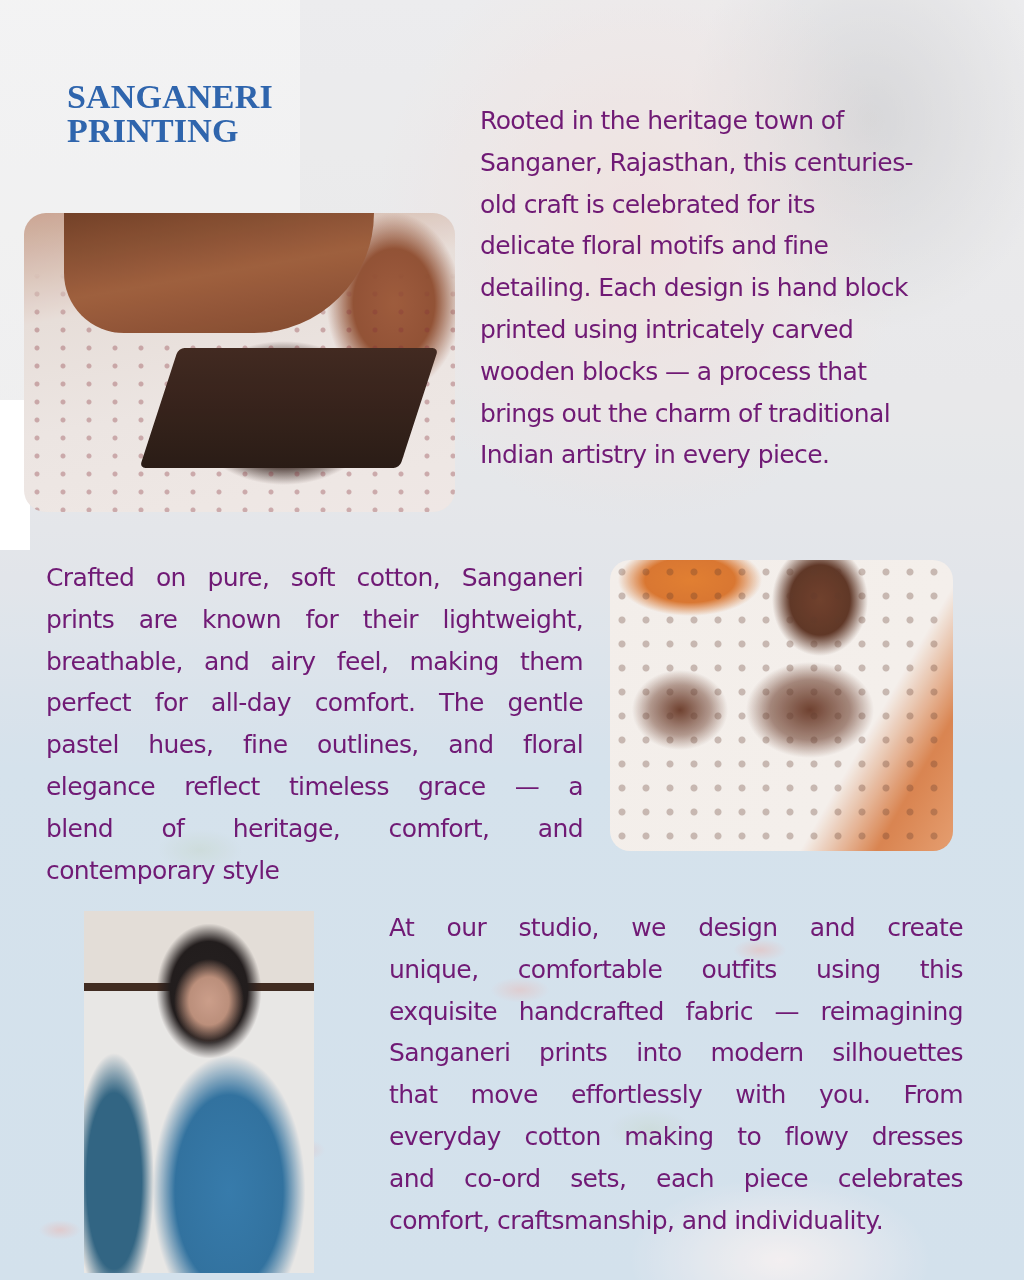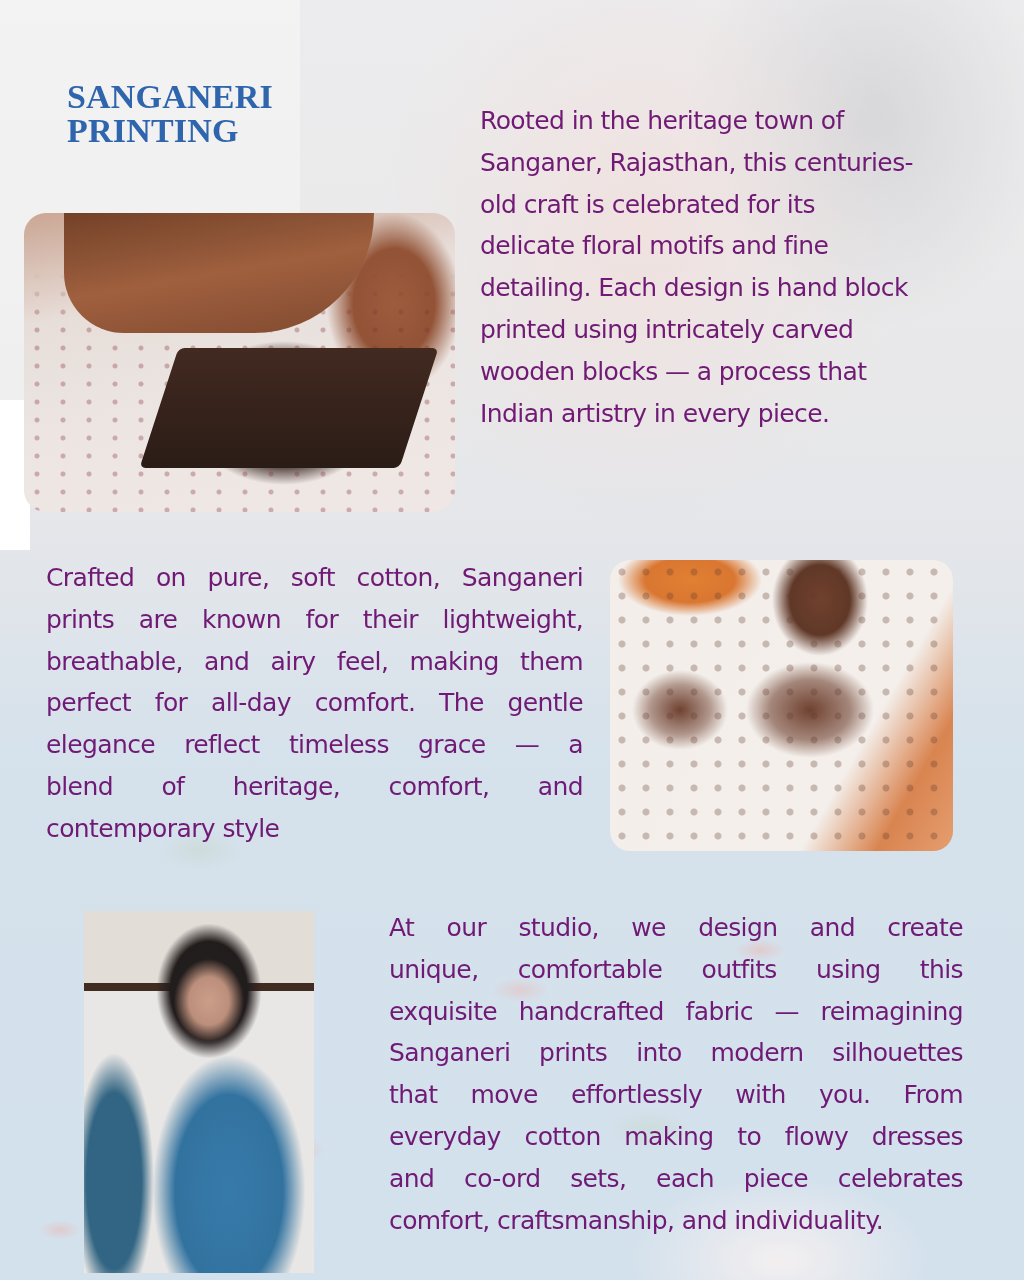--- a/index.html
+++ b/index.html
@@ -161,28 +161,30 @@
 </div>
 
 <div class="para p1">
   <span>Rooted in the heritage town of</span>
   <span>Sanganer, Rajasthan, this centuries-</span>
   <span>old craft is celebrated for its</span>
   <span>delicate floral motifs and fine</span>
   <span>detailing. Each design is hand block</span>
   <span>printed using intricately carved</span>
   <span>wooden blocks — a process that</span>
+  <span>brings out the charm of traditional</span>
   <span>Indian artistry in every piece.</span>
 </div>
 
 <div class="para p2 justify">
   <span>Crafted on pure, soft cotton, Sanganeri</span>
   <span>prints are known for their lightweight,</span>
   <span>breathable, and airy feel, making them</span>
   <span>perfect for all-day comfort. The gentle</span>
+  <span>pastel hues, fine outlines, and floral</span>
   <span>elegance reflect timeless grace — a</span>
   <span>blend of heritage, comfort, and</span>
   <span class="last">contemporary style</span>
 </div>
 
 <div class="photo photo-2">
   <div class="pattern"></div>
   <div class="veil-img"></div>
 </div>
 

